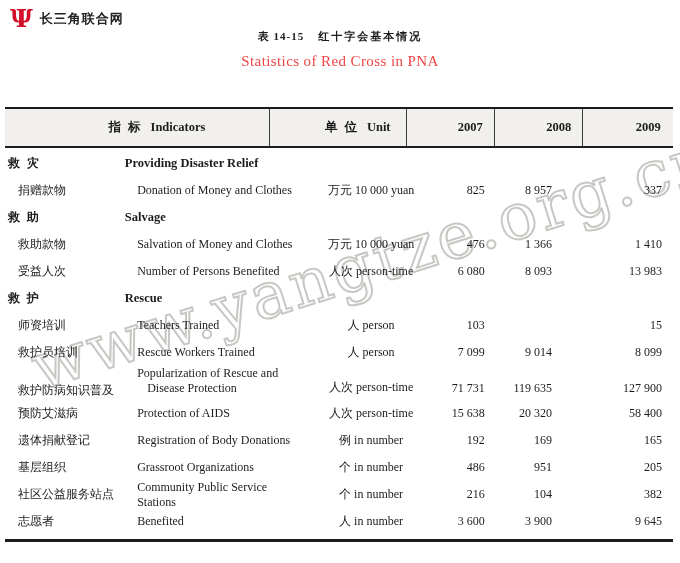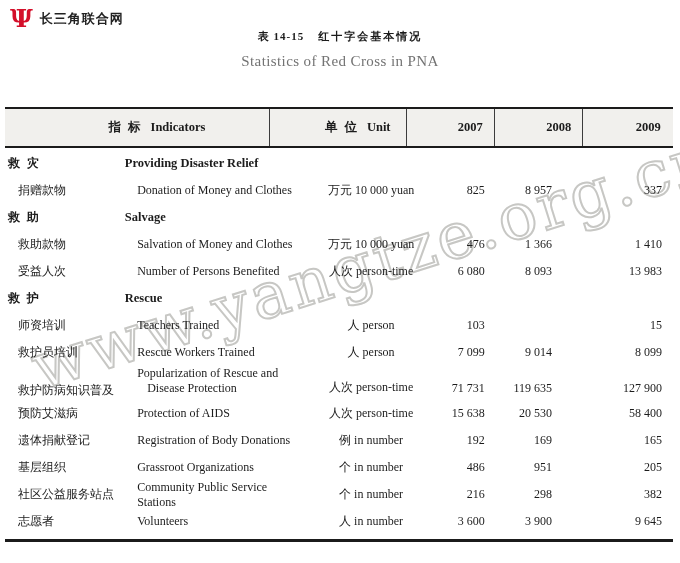--- a/index.html
+++ b/index.html
@@ -26,21 +26,21 @@
   
   .title-zh {
     position:absolute; top:29px; left:0; width:100%;
     text-align:center; font-size:11px; font-weight:bold;
     font-family:"Liberation Serif", serif; z-index:3;
   }
   .title-zh .tno { margin-right:14px; letter-spacing:1px; }
   .title-zh .tzh { letter-spacing:2px; }
   .title-en {
     position:absolute; top:53px; left:0; width:100%;
-    text-align:center; font-size:15px; color:#737373;
+    text-align:center; font-size:15px; color:#ef4444;
     font-family:"Liberation Serif", serif; letter-spacing:0.4px; z-index:3;
   }
 
   
   .watermark {
     position:absolute; left:18px; top:218px; width:672px; height:100px;
     text-align:center; line-height:100px;
     font-family:"DejaVu Serif", serif;
     font-size:64px; letter-spacing:3px;
     color:rgba(255,255,255,0);
@@ -195,21 +195,21 @@
         <div class="c-unit">人次 person-time</div>
         <div class="c-y c-y1">71 731</div>
         <div class="c-y c-y2">119 635</div>
         <div class="c-y c-y3">127 900</div>
       </div>
       <div class="trow">
         <div class="c-zh">预防艾滋病</div>
         <div class="c-en">Protection of AIDS</div>
         <div class="c-unit">人次 person-time</div>
         <div class="c-y c-y1">15 638</div>
-        <div class="c-y c-y2">20 530</div>
+        <div class="c-y c-y2">20 320</div>
         <div class="c-y c-y3">58 400</div>
       </div>
       <div class="trow">
         <div class="c-zh">遗体捐献登记</div>
         <div class="c-en">Registration of Body Donations</div>
         <div class="c-unit">例 in number</div>
         <div class="c-y c-y1">192</div>
         <div class="c-y c-y2">169</div>
         <div class="c-y c-y3">165</div>
       </div>
@@ -219,25 +219,25 @@
         <div class="c-unit">个 in number</div>
         <div class="c-y c-y1">486</div>
         <div class="c-y c-y2">951</div>
         <div class="c-y c-y3">205</div>
       </div>
       <div class="trow">
         <div class="c-zh">社区公益服务站点</div>
         <div class="c-en">Community Public Service Stations</div>
         <div class="c-unit">个 in number</div>
         <div class="c-y c-y1">216</div>
-        <div class="c-y c-y2">298</div>
+        <div class="c-y c-y2">104</div>
         <div class="c-y c-y3">382</div>
       </div>
       <div class="trow">
         <div class="c-zh">志愿者</div>
-        <div class="c-en">Volunteers</div>
+        <div class="c-en">Benefited</div>
         <div class="c-unit">人 in number</div>
         <div class="c-y c-y1">3 600</div>
         <div class="c-y c-y2">3 900</div>
         <div class="c-y c-y3">9 645</div>
       </div>
     </div>
 </div>
 
 </body></html>

